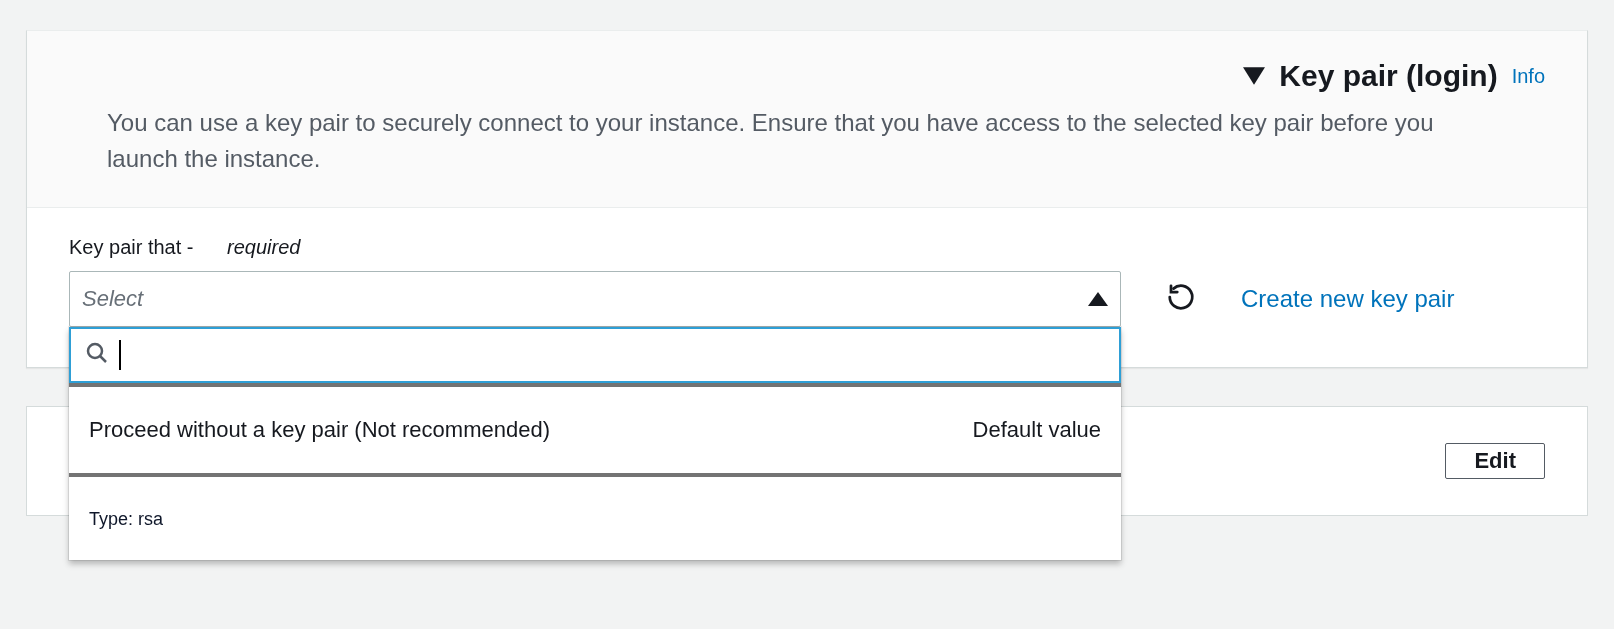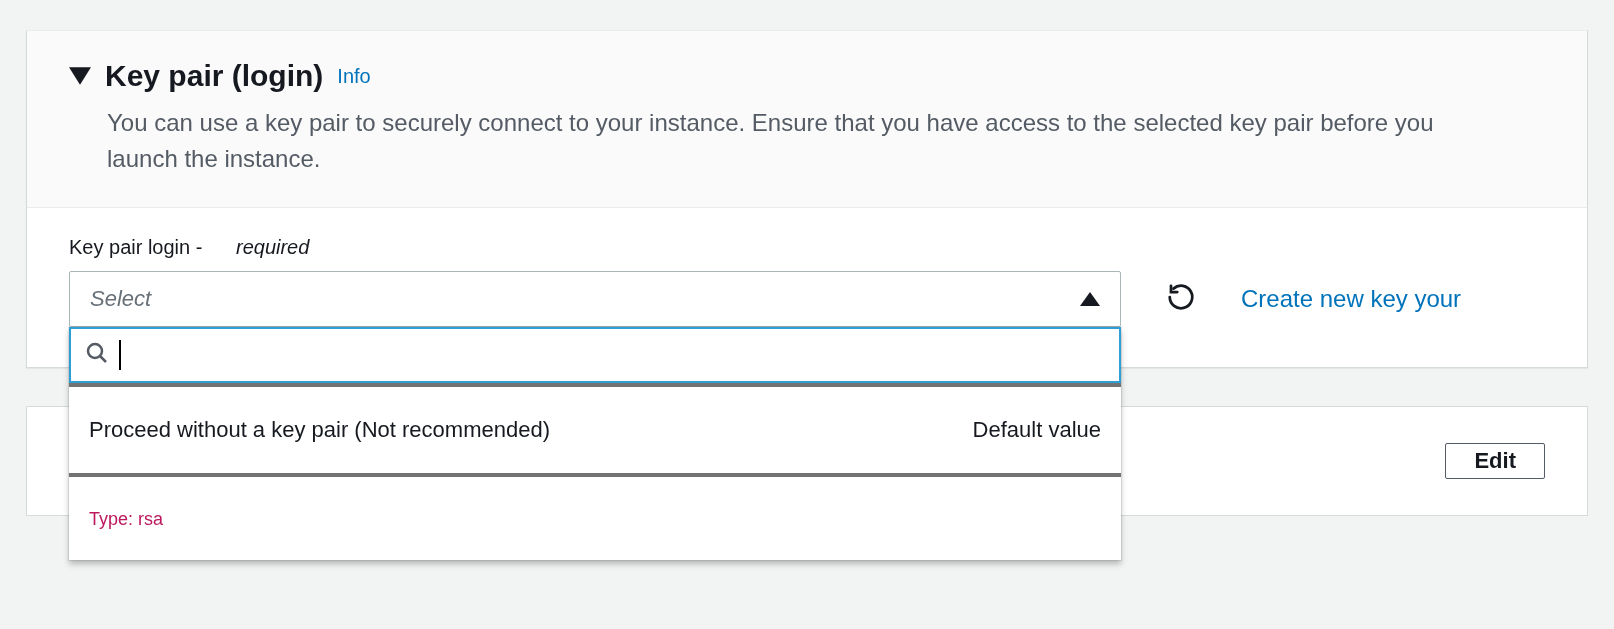--- a/index.html
+++ b/index.html
@@ -23,20 +23,21 @@
     }
     .panel-header {
       background: #fafafa;
       padding: 28px 42px 30px 42px;
       border-bottom: 1px solid #eaeded;
     }
     .title-row {
       display: flex;
       align-items: center;
       gap: 14px;
+      justify-content: flex-end;
     }
     .caret {
       font-size: 0;
     }
     .caret svg { display:block; }
     .section-title {
       font-size: 30px;
       font-weight: 700;
       color: #16191f;
     }
@@ -74,21 +75,21 @@
       position: relative;
       width: 1052px;
     }
     .select-trigger {
       border: 1px solid #aab7b8;
       border-radius: 2px;
       height: 56px;
       display: flex;
       align-items: center;
       justify-content: space-between;
-      padding: 0 20px;
+      padding: 0 12px;
       cursor: pointer;
       background: #fff;
     }
     .select-placeholder {
       color: #687078;
       font-style: italic;
       font-size: 22px;
     }
     .select-caret svg { display:block; }
     .dropdown {
@@ -128,21 +129,21 @@
       justify-content: space-between;
       font-size: 22px;
       cursor: pointer;
     }
     .option .default-tag {
       color: #16191f;
       font-size: 22px;
     }
     .option-sub {
       font-size: 18px;
-      color: #be185d;
+      color: #0f172a;
       margin-top: 2px;
     }
     .option-col { display:flex; flex-direction:column; }
     .refresh-btn {
       width: 44px;
       height: 44px;
       display: flex;
       align-items: center;
       justify-content: center;
       cursor: pointer;
@@ -186,21 +187,21 @@
           </svg>
       </span>
       <span class="section-title">Key pair (login)</span>
       <span class="info-link">Info</span>
     </div>
     <div class="section-desc">You can use a key pair to securely connect to your instance. Ensure that you have access to the selected key pair before you launch the instance.</div>
   </div>
 
   <div class="panel-body">
     <div class="field-label">
-      <span>Key pair login</span>
+      <span>Key pair that</span>
       <span class="req-sep"> - </span>
       <span class="required">required</span>
     </div>
 
     <div class="controls-row">
       <div class="select-wrap">
         <div class="select-trigger">
           <span class="select-placeholder">Select</span>
           <span class="select-caret">
             <svg width="20" height="14" viewBox="0 0 10 7">
@@ -236,20 +237,20 @@
 
       <div class="refresh-btn">
         <span>
           <svg width="30" height="30" viewBox="0 0 24 24" fill="none" stroke="#16191f" stroke-width="2.2" stroke-linecap="round">
             <path d="M3 12a9 9 0 1 0 3-6.7"></path>
             <polyline points="4 3 4 8 9 8" fill="none"></polyline>
           </svg>
         </span>
       </div>
 
-      <span class="create-link">Create new key your</span>
+      <span class="create-link">Create new key pair</span>
     </div>
   </div>
 </div>
 
 <div class="lower-panel">
   <button class="edit-btn">Edit</button>
 </div>
 
 </body></html>

